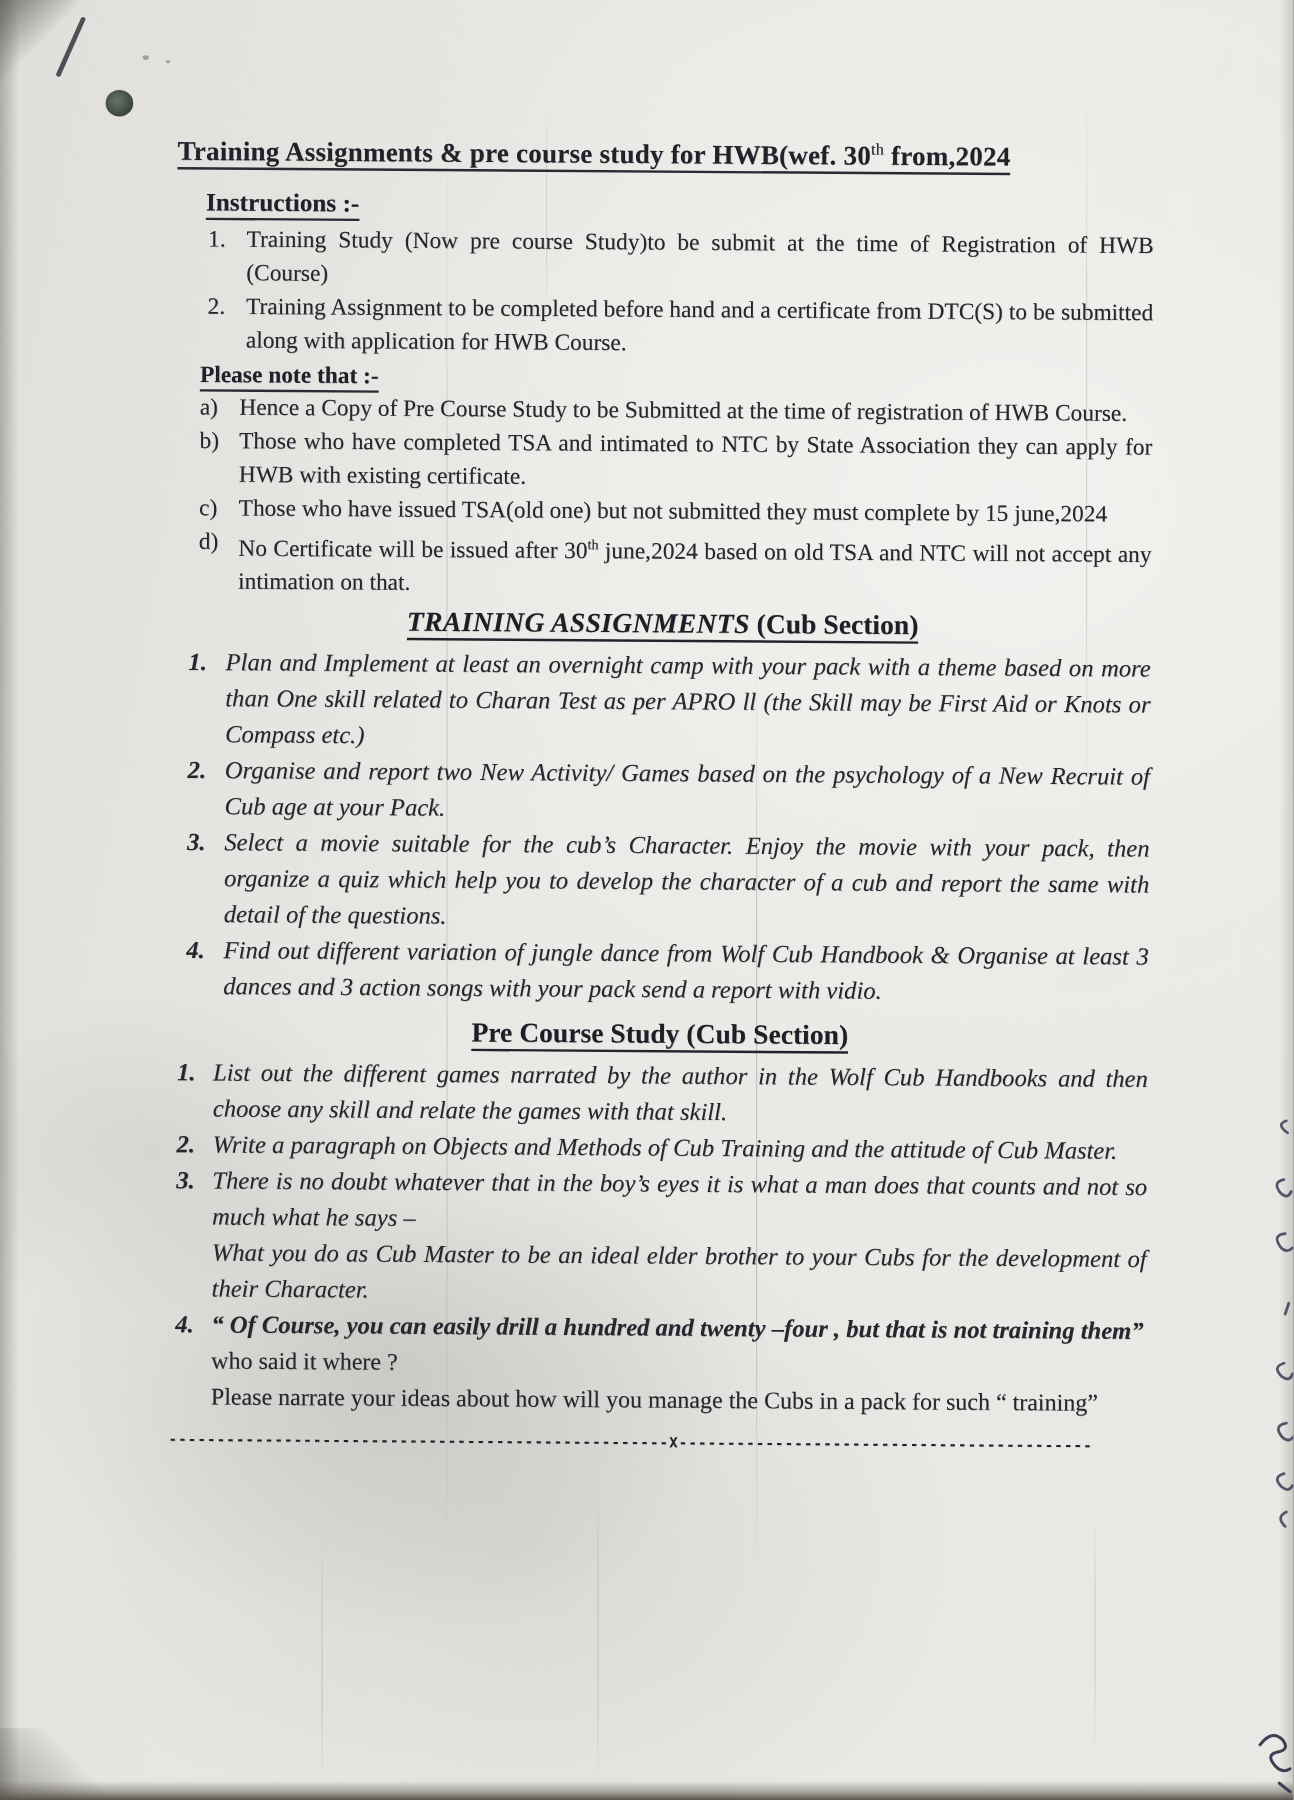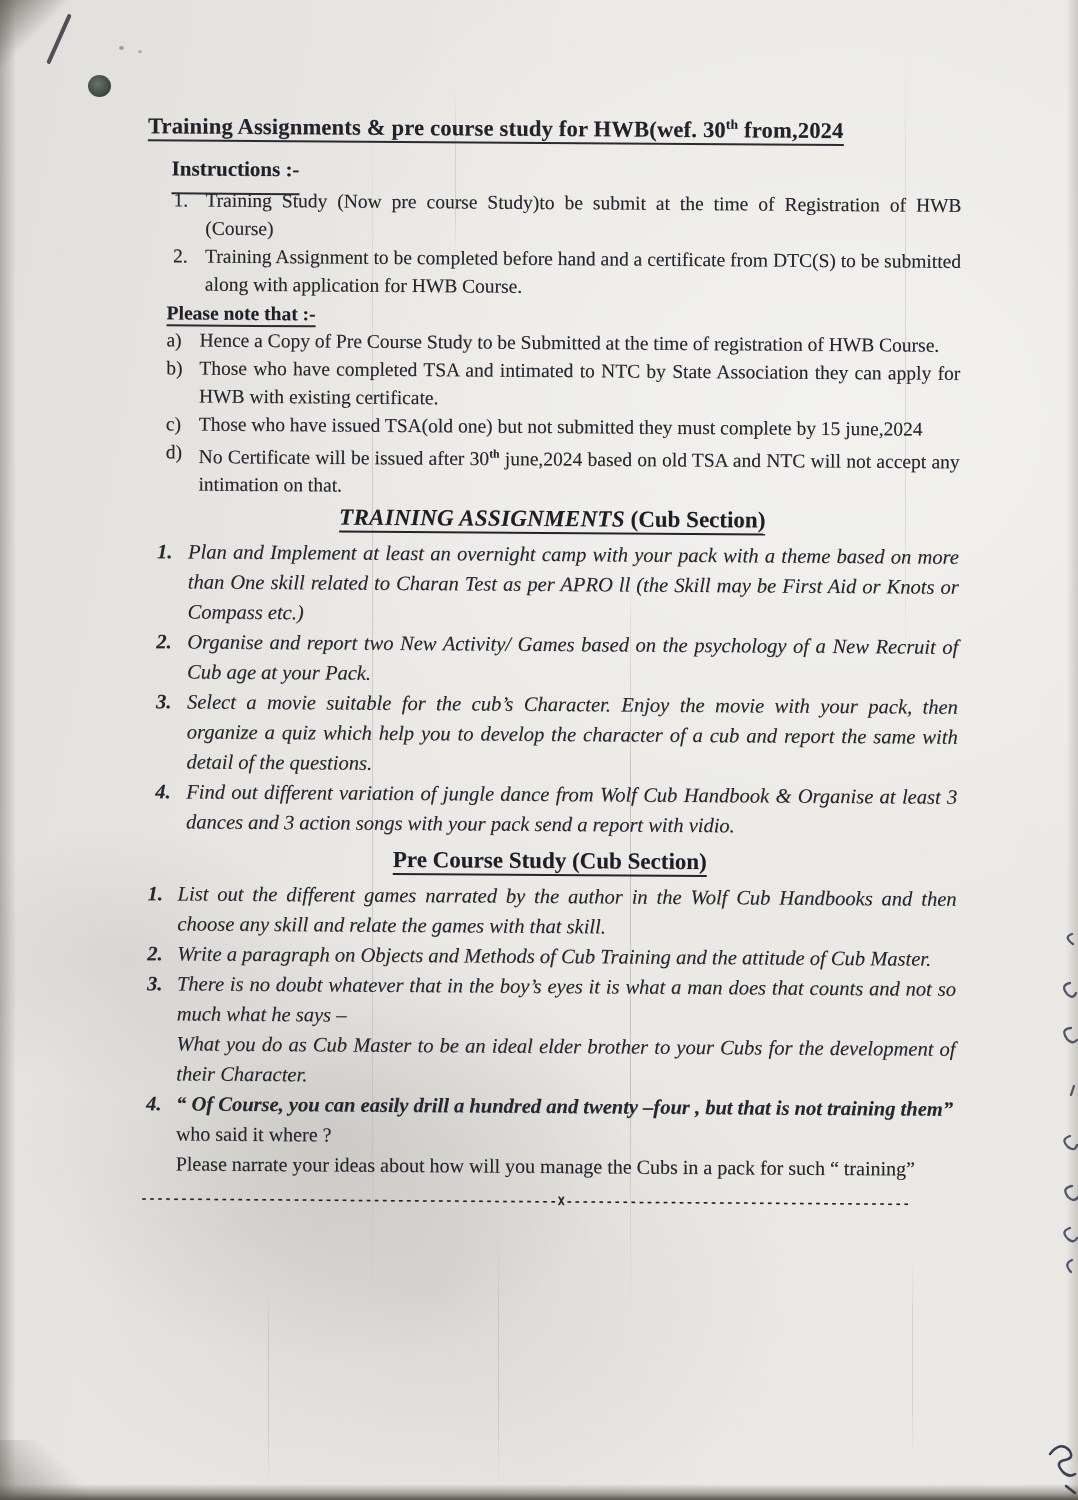--- a/index.html
+++ b/index.html
@@ -44,23 +44,23 @@
   
   .content{
     position:absolute;left:0;top:0;width:1078px;
     transform:rotate(.4deg);transform-origin:120px 120px;
     color:#26262e;
     text-shadow:0.3px 0.3px 0.6px rgba(40,40,52,.35);
   }
   .inner{padding:112px 116px 0 148px;}
   .title{font-size:22.5px;font-weight:bold;white-space:nowrap;letter-spacing:.2px;color:#22222b;}
   .title .u{border-bottom:2.5px solid #2a2a33;padding-bottom:1px;}
-  .sup{font-size:.60em;vertical-align:super;font-weight:bold;}
+  .sup{font-size:.60em;vertical-align:super;font-weight:normal;}
   .h-instr{margin:17px 0 5px 24px;font-size:21px;font-weight:bold;color:#20202a;}
-  .h-instr .u{border-bottom:2.5px solid #2a2a33;padding-bottom:12px;}
+  .h-instr .u{border-bottom:2.5px solid #2a2a33;padding-bottom:1px;}
   .row{display:flex;font-size:19.5px;line-height:28px;}
   .row .num{flex:none;}
   .row .txt{flex:1;text-align:justify;}
   .instr-row{padding-left:26px;}
   .instr-row .num{width:32px;}
   .h-note{margin:4px 0 2px 20px;font-size:19.5px;font-weight:bold;color:#20202a;}
   .h-note .u{border-bottom:2.5px solid #2a2a33;padding-bottom:1px;}
   .note-row{padding-left:20px;}
   .note-row .num{width:33px;}
   .h-section{text-align:center;font-size:23px;font-weight:bold;color:#1e1e27;margin:5px 0 7px;}

